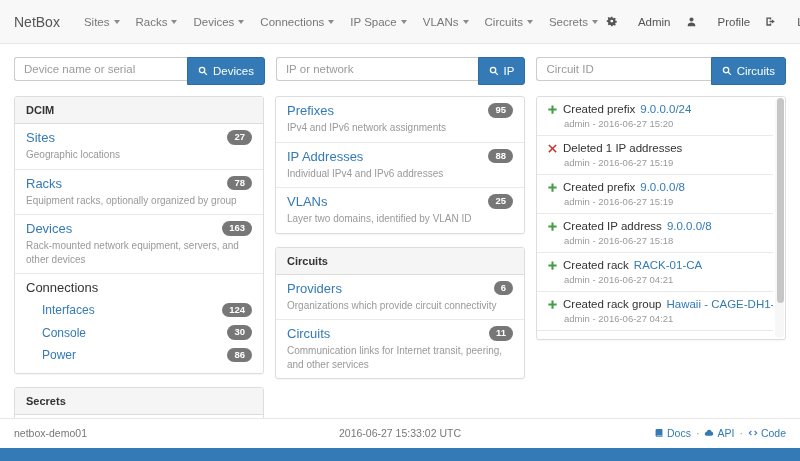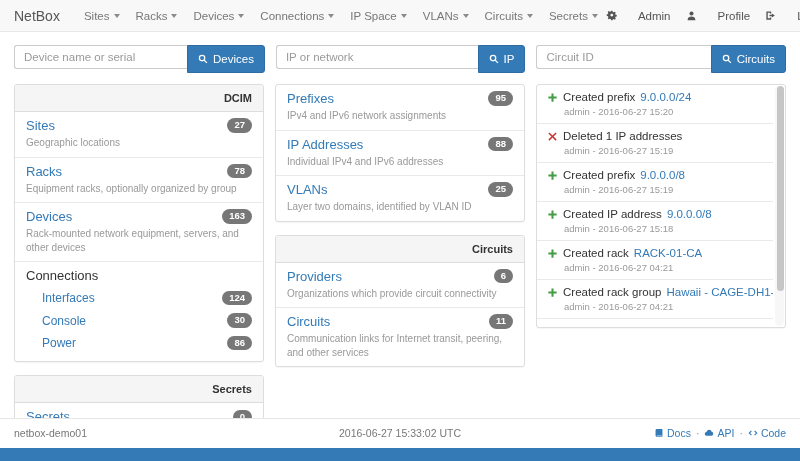--- a/index.html
+++ b/index.html
@@ -1,20 +1,20 @@
 <!DOCTYPE html>
 <html><head>
 <meta charset="utf-8">
 <style>
   * { box-sizing: border-box; margin:0; padding:0; }
   html,body { width:800px; height:461px; overflow:hidden; }
   body { font-family:"Liberation Sans", sans-serif; background:#fff; position:relative; }
 
   
-  .navbar { height:32px; background:#f8f8f8; border-bottom:1px solid #e7e7e7;
+  .navbar { height:44px; background:#f8f8f8; border-bottom:1px solid #e7e7e7;
             display:flex; align-items:center; padding:0 14px; }
   .brand { font-size:14px; color:#555; margin-right:16px; cursor:pointer; }
   .nav-item { font-size:11.5px; color:#777; margin:0 8px; display:flex; align-items:center;
               gap:4px; cursor:pointer; white-space:nowrap; }
   .caret { width:0; height:0; border-left:3.5px solid transparent; border-right:3.5px solid transparent;
            border-top:4px solid #8a8a8a; }
   .nav-right { margin-left:auto; display:flex; gap:15px; }
   .nav-right .nav-item { color:#555; margin:0; gap:21px; }
   .nav-ic { width:11px; height:11px; fill:#555; flex:0 0 auto; }
 
@@ -29,21 +29,21 @@
                 cursor:pointer; white-space:nowrap; }
   .search-btn svg { width:10px; height:10px; }
 
   
   .content { display:flex; gap:11px; padding:2px 14px 0; align-items:flex-start; }
   .col { flex:1; min-width:0; }
 
   .panel { border:1px solid #ddd; border-radius:3px; background:#fff; margin-bottom:13px;
            box-shadow:0 1px 1px rgba(0,0,0,.04); }
   .panel-heading { background:#f5f5f5; border-bottom:1px solid #ddd; padding:7px 11px;
-                   font-size:11px; font-weight:bold; color:#333; border-radius:2px 2px 0 0;text-align:right; }
+                   font-size:11px; font-weight:bold; color:#333; border-radius:2px 2px 0 0; }
   .list > .panel-item:not(:first-child) { border-top:1px solid #e9e9e9; }
   .panel-item { padding:6px 11px 7px; }
   .item-top { display:flex; justify-content:space-between; align-items:center; }
   .item-link { color:#337ab7; font-size:13px; text-decoration:none; cursor:pointer; }
   .item-desc { color:#999; font-size:10px; margin-top:3px; line-height:1.35; }
   .badge { background:#777; color:#fff; font-size:9.5px; font-weight:bold; padding:2px 7px;
            border-radius:10px; line-height:1.1; }
 
   .conn-header { font-size:13px; color:#333; margin-bottom:4px; }
   .conn-row { display:flex; justify-content:space-between; align-items:center; padding:4px 0 4px 16px; }

